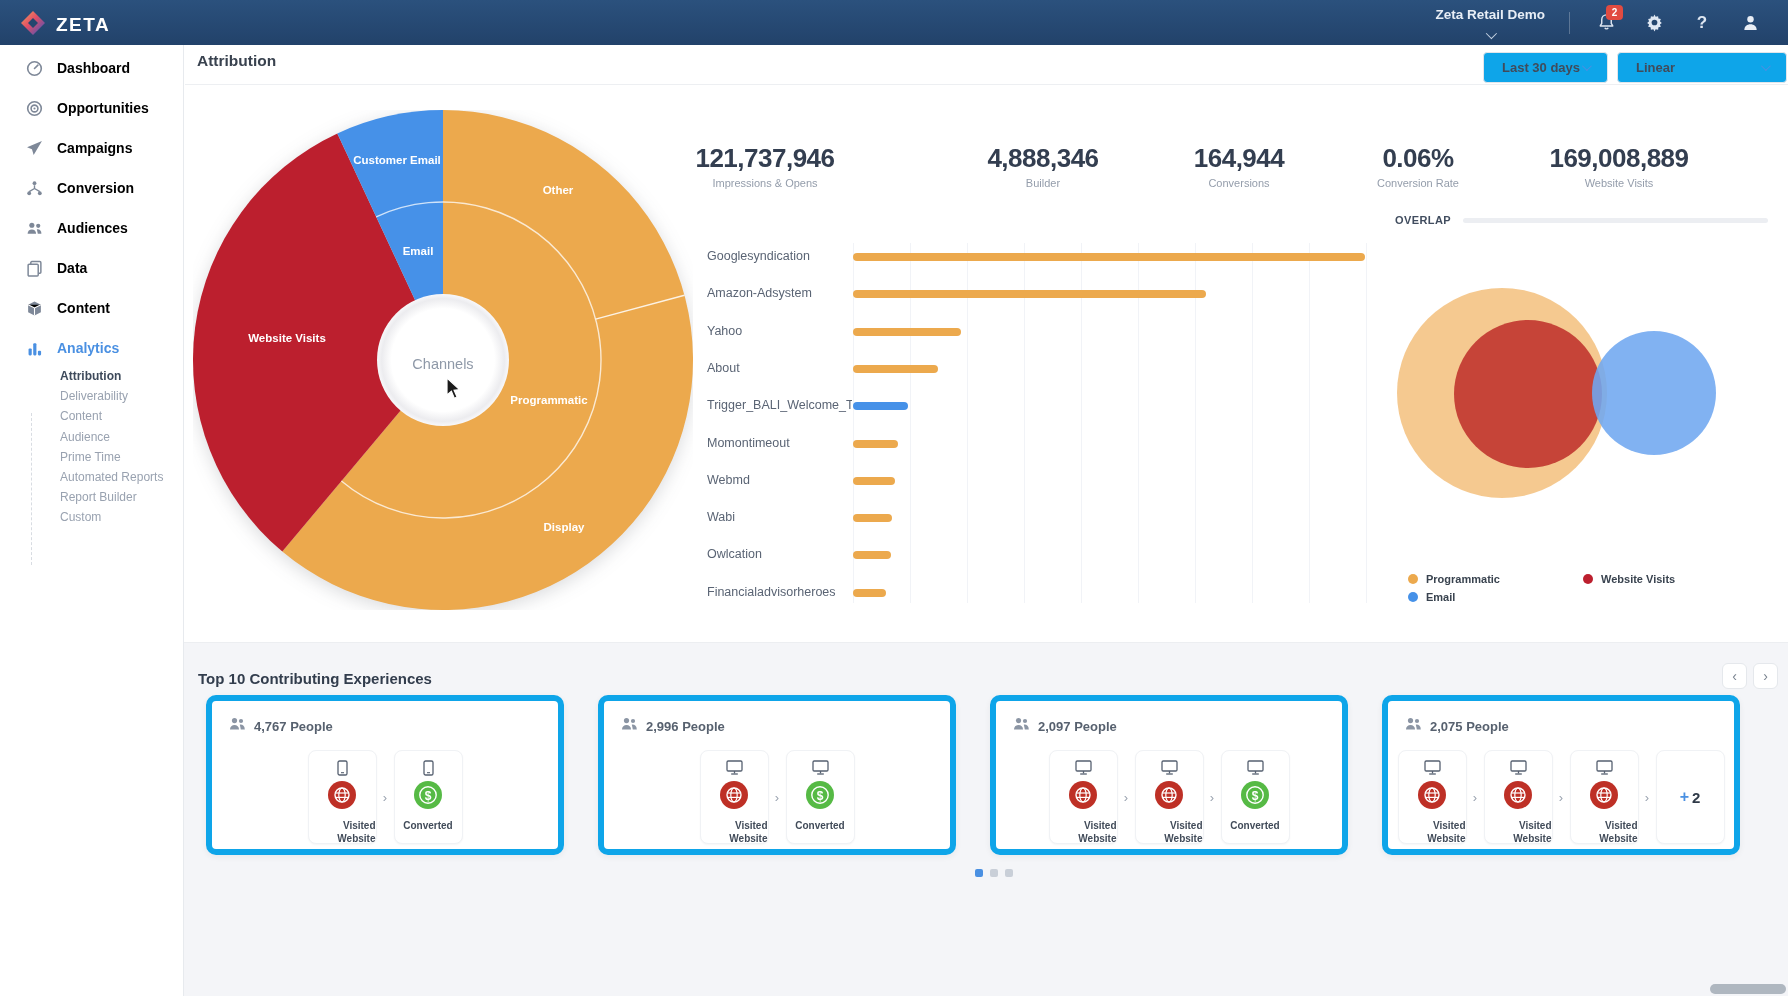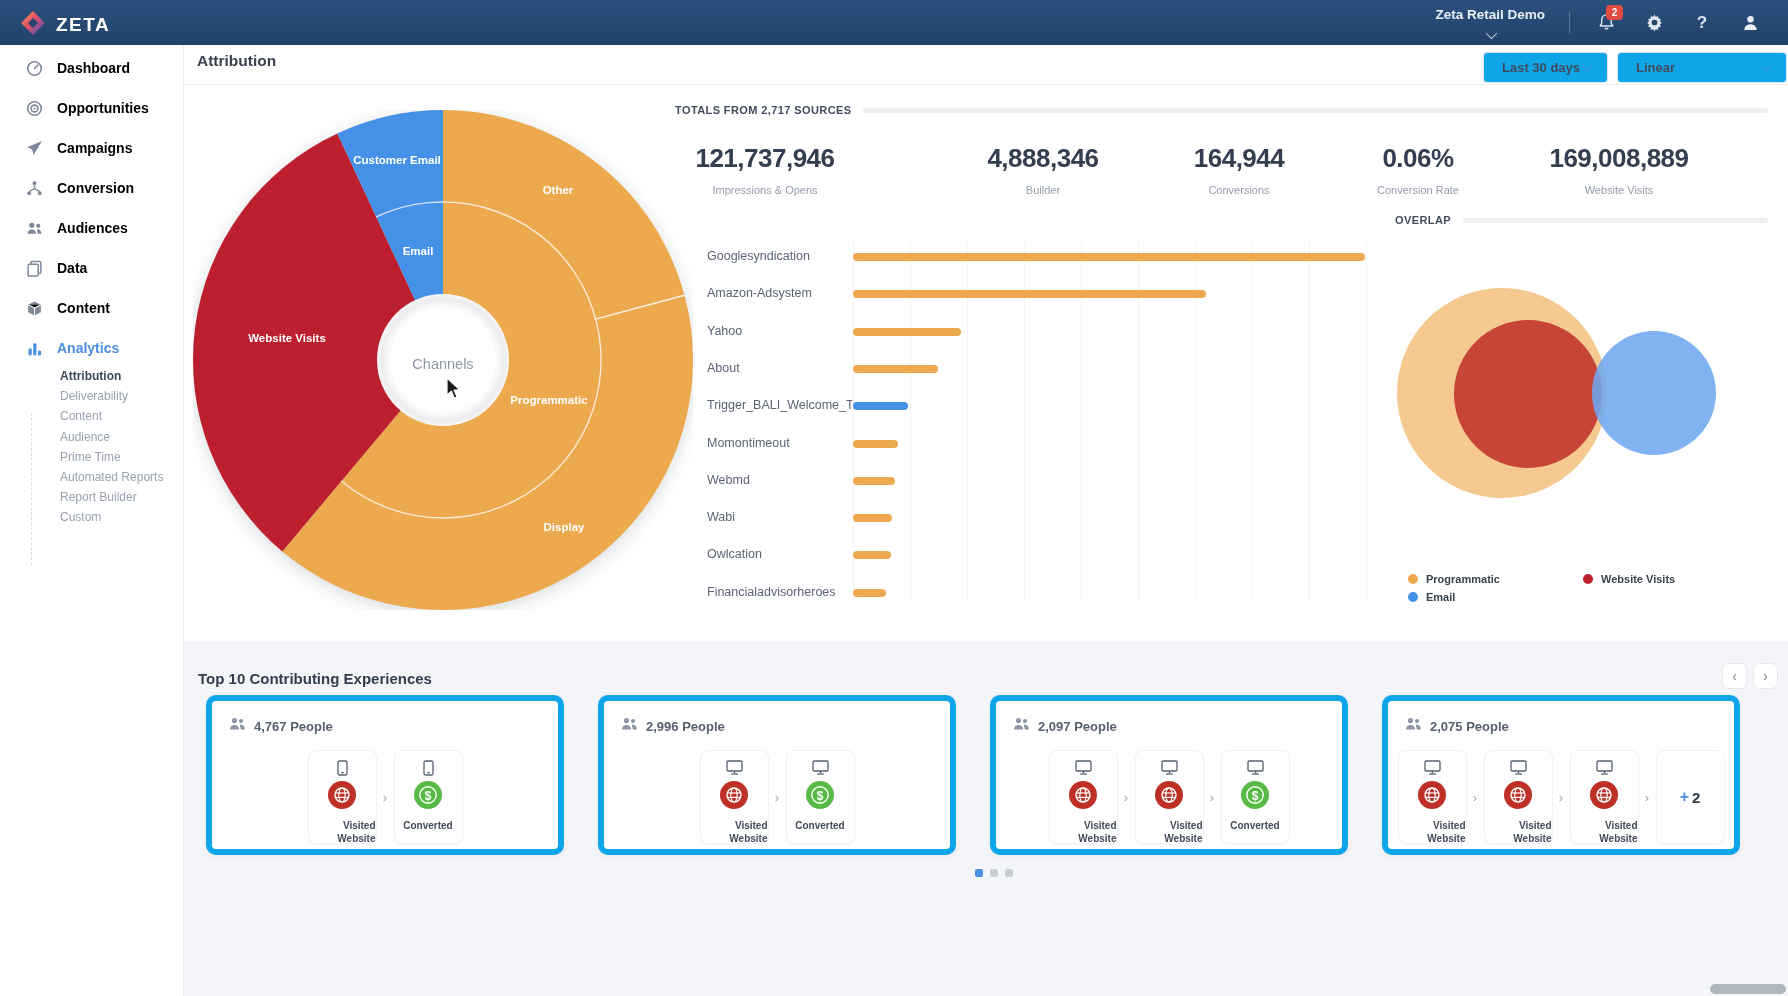--- a/index.html
+++ b/index.html
@@ -47,21 +47,21 @@
   .sec-head { position:absolute; display:flex; align-items:center; }
   .sec-head .t { font-size:11px; font-weight:700; color:#414D5F; letter-spacing:.4px; white-space:nowrap; }
   .sec-head .rule { flex:1; height:5px; background:#ECEEF2; border-radius:3px; margin-left:12px; }
   #totals-head { left:675px; top:104px; width:1093px; }
   #sources-head { left:707px; top:214px; width:661px; }
   #overlap-head { left:1395px; top:214px; width:373px; }
 
   
   .stat { position:absolute; top:143px; transform:translateX(-50%); text-align:center; }
   .stat .v { font-size:26px; font-weight:700; color:#333E50; letter-spacing:-.5px; }
-  .stat .l { font-size:11px; color:#949DAB; margin-top:10px; }
+  .stat .l { font-size:11px; color:#949DAB; margin-top:3px; }
 
   
   #bars-panel { position:absolute; left:707px; top:243px; width:663px; height:365px; }
   #bars-grid { position:absolute; left:146px; top:0; width:517px; height:360px;
     background:repeating-linear-gradient(90deg, #F1F3F7 0 1px, transparent 1px 57px); }
   .bar-row-label { position:absolute; left:0; width:145px; font-size:12.5px; color:#5A6474; white-space:nowrap; overflow:hidden; }
   .bar { position:absolute; height:8px; border-radius:4px; }
 
   
   #venn { position:absolute; left:1380px; top:250px; }
@@ -266,24 +266,20 @@
     <text x="204" y="54" text-anchor="middle" font-size="11.5" font-weight="700" fill="#FFFFFF">Customer Email</text>
     <text x="225" y="145" text-anchor="middle" font-size="11.5" font-weight="700" fill="#FFFFFF">Email</text>
     <text x="365" y="84" text-anchor="middle" font-size="11.5" font-weight="700" fill="#FFFFFF">Other</text>
     <text x="356" y="294" text-anchor="middle" font-size="11.5" font-weight="700" fill="#FFFFFF">Programmatic</text>
     <text x="371" y="421" text-anchor="middle" font-size="11.5" font-weight="700" fill="#FFFFFF">Display</text>
     <text x="94" y="232" text-anchor="middle" font-size="11.5" font-weight="700" fill="#FFFFFF">Website Visits</text>
     <text x="250" y="259" text-anchor="middle" font-size="14.5" fill="#8F99A8">Channels</text>
     <path d="M254 268 l0 17 4.4-3.7 2.9 6.9 2.8-1.2 -3-6.7 5.7-.6 Z" fill="#1B1B1B" stroke="#FFFFFF" stroke-width="1.2"></path>
   </svg>
 
-  <div class="sec-head" id="totals-head">
-    <span class="t">TOTALS FROM 2,717 SOURCES</span>
-      <div class="rule"></div>
-  </div>
   <div id="stats-row">
       <div class="stat" style="left: 765px;">
         <div class="v">121,737,946</div>
         <div class="l">Impressions &amp; Opens</div>
       </div>
       <div class="stat" style="left: 1043px;">
         <div class="v">4,888,346</div>
         <div class="l">Builder</div>
       </div>
       <div class="stat" style="left: 1239px;">

